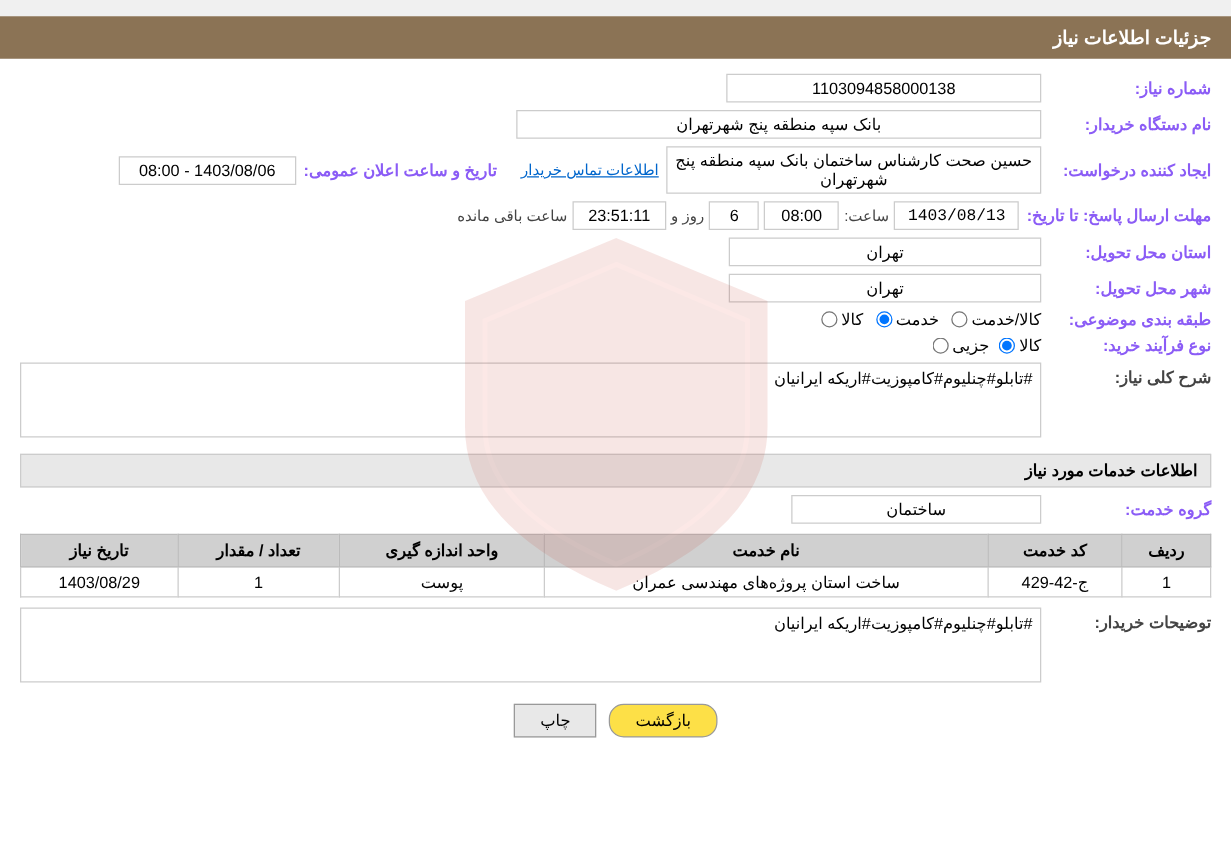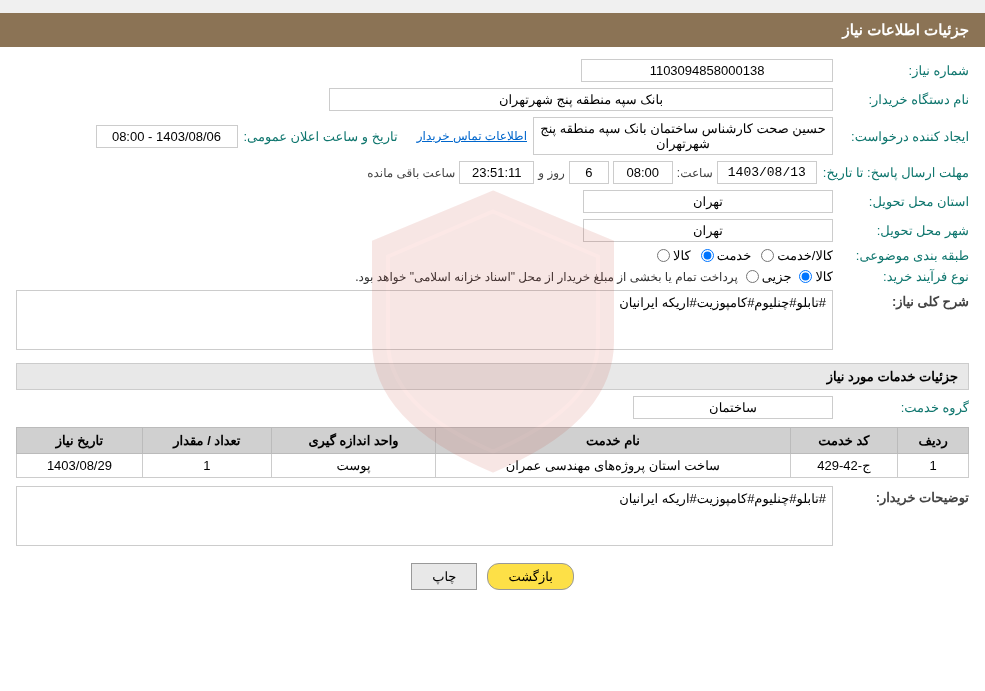--- a/index.html
+++ b/index.html
@@ -26,25 +26,26 @@
     .content {
       padding: 12px 16px;
     }
     .form-row {
       display: flex;
       align-items: center;
       margin-bottom: 6px;
       gap: 6px;
     }
     .field-label {
-      color: #0f766e;
+      color: #8b5cf6;
       font-size: 13px;
       white-space: nowrap;
       text-align: right;
       min-width: 130px;
+      font-weight: bold;
     }
     .field-value {
       background: #fff;
       border: 1px solid #ccc;
       padding: 3px 6px;
       font-size: 13px;
       direction: rtl;
       text-align: right;
     }
     .field-value.wide { width: 252px; }
@@ -211,21 +212,21 @@
       </svg>
     </div>
 
     <div class="form-row">
       <span class="field-label">شماره نیاز:</span>
       <div class="field-value wide" style="text-align:center;">1103094858000138</div>
     </div>
 
     <div class="form-row">
       <span class="field-label">نام دستگاه خریدار:</span>
-      <div class="field-value" style="width:504px;text-align:center;">بانک سپه منطقه پنج شهرتهران</div>
+      <div class="field-value" style="width:420px;text-align:center;">بانک سپه منطقه پنج شهرتهران</div>
     </div>
 
     <div class="form-row">
       <span class="field-label">ایجاد کننده درخواست:</span>
       <div class="field-value" style="width:300px;text-align:center;">حسین صحت کارشناس ساختمان بانک سپه منطقه پنج شهرتهران</div>
       <span class="link-blue">اطلاعات تماس خریدار</span>
       &nbsp;&nbsp;
       <span class="field-label" style="min-width:auto;">تاریخ و ساعت اعلان عمومی:</span>
       <div class="field-value small" style="text-align:center;">1403/08/06 - 08:00</div>
     </div>
@@ -275,32 +276,31 @@
       <span class="field-label">نوع فرآیند خرید:</span>
       <div class="purchase-type-row">
         <div class="radio-item">
           <span>کالا</span>
           <input type="radio" name="ptype" checked="" style="">
         </div>
         <div class="radio-item">
           <span>جزیی</span>
           <input type="radio" name="ptype" style="">
         </div>
-        <span class="purchase-note">پرداخت تمام یا بخشی از مبلغ خریدار از محل "اسناد خزانه اسلامی" خواهد بود.</span>
       </div>
     </div>
 
     <div class="description-container">
       <div class="desc-label" style="font-weight:bold; min-width:130px;">شرح کلی نیاز:</div>
       <div class="desc-content">
         <textarea class="textarea-field" rows="3" style="direction: rtl; text-align: right;">‫#تابلو#چنلیوم#کامپوزیت#اریکه ایرانیان‬</textarea>
       </div>
     </div>
 
-    <div class="section-title">جزئیات خدمات مورد نیاز</div>
+    <div class="section-title">اطلاعات خدمات مورد نیاز</div>
 
     <div class="group-service-row">
       <span class="field-label">گروه خدمت:</span>
       <div class="field-value" style="width:200px;text-align:center;">ساختمان</div>
     </div>
 
     <div class="table-section">
       <table>
         <thead>
           <tr>

